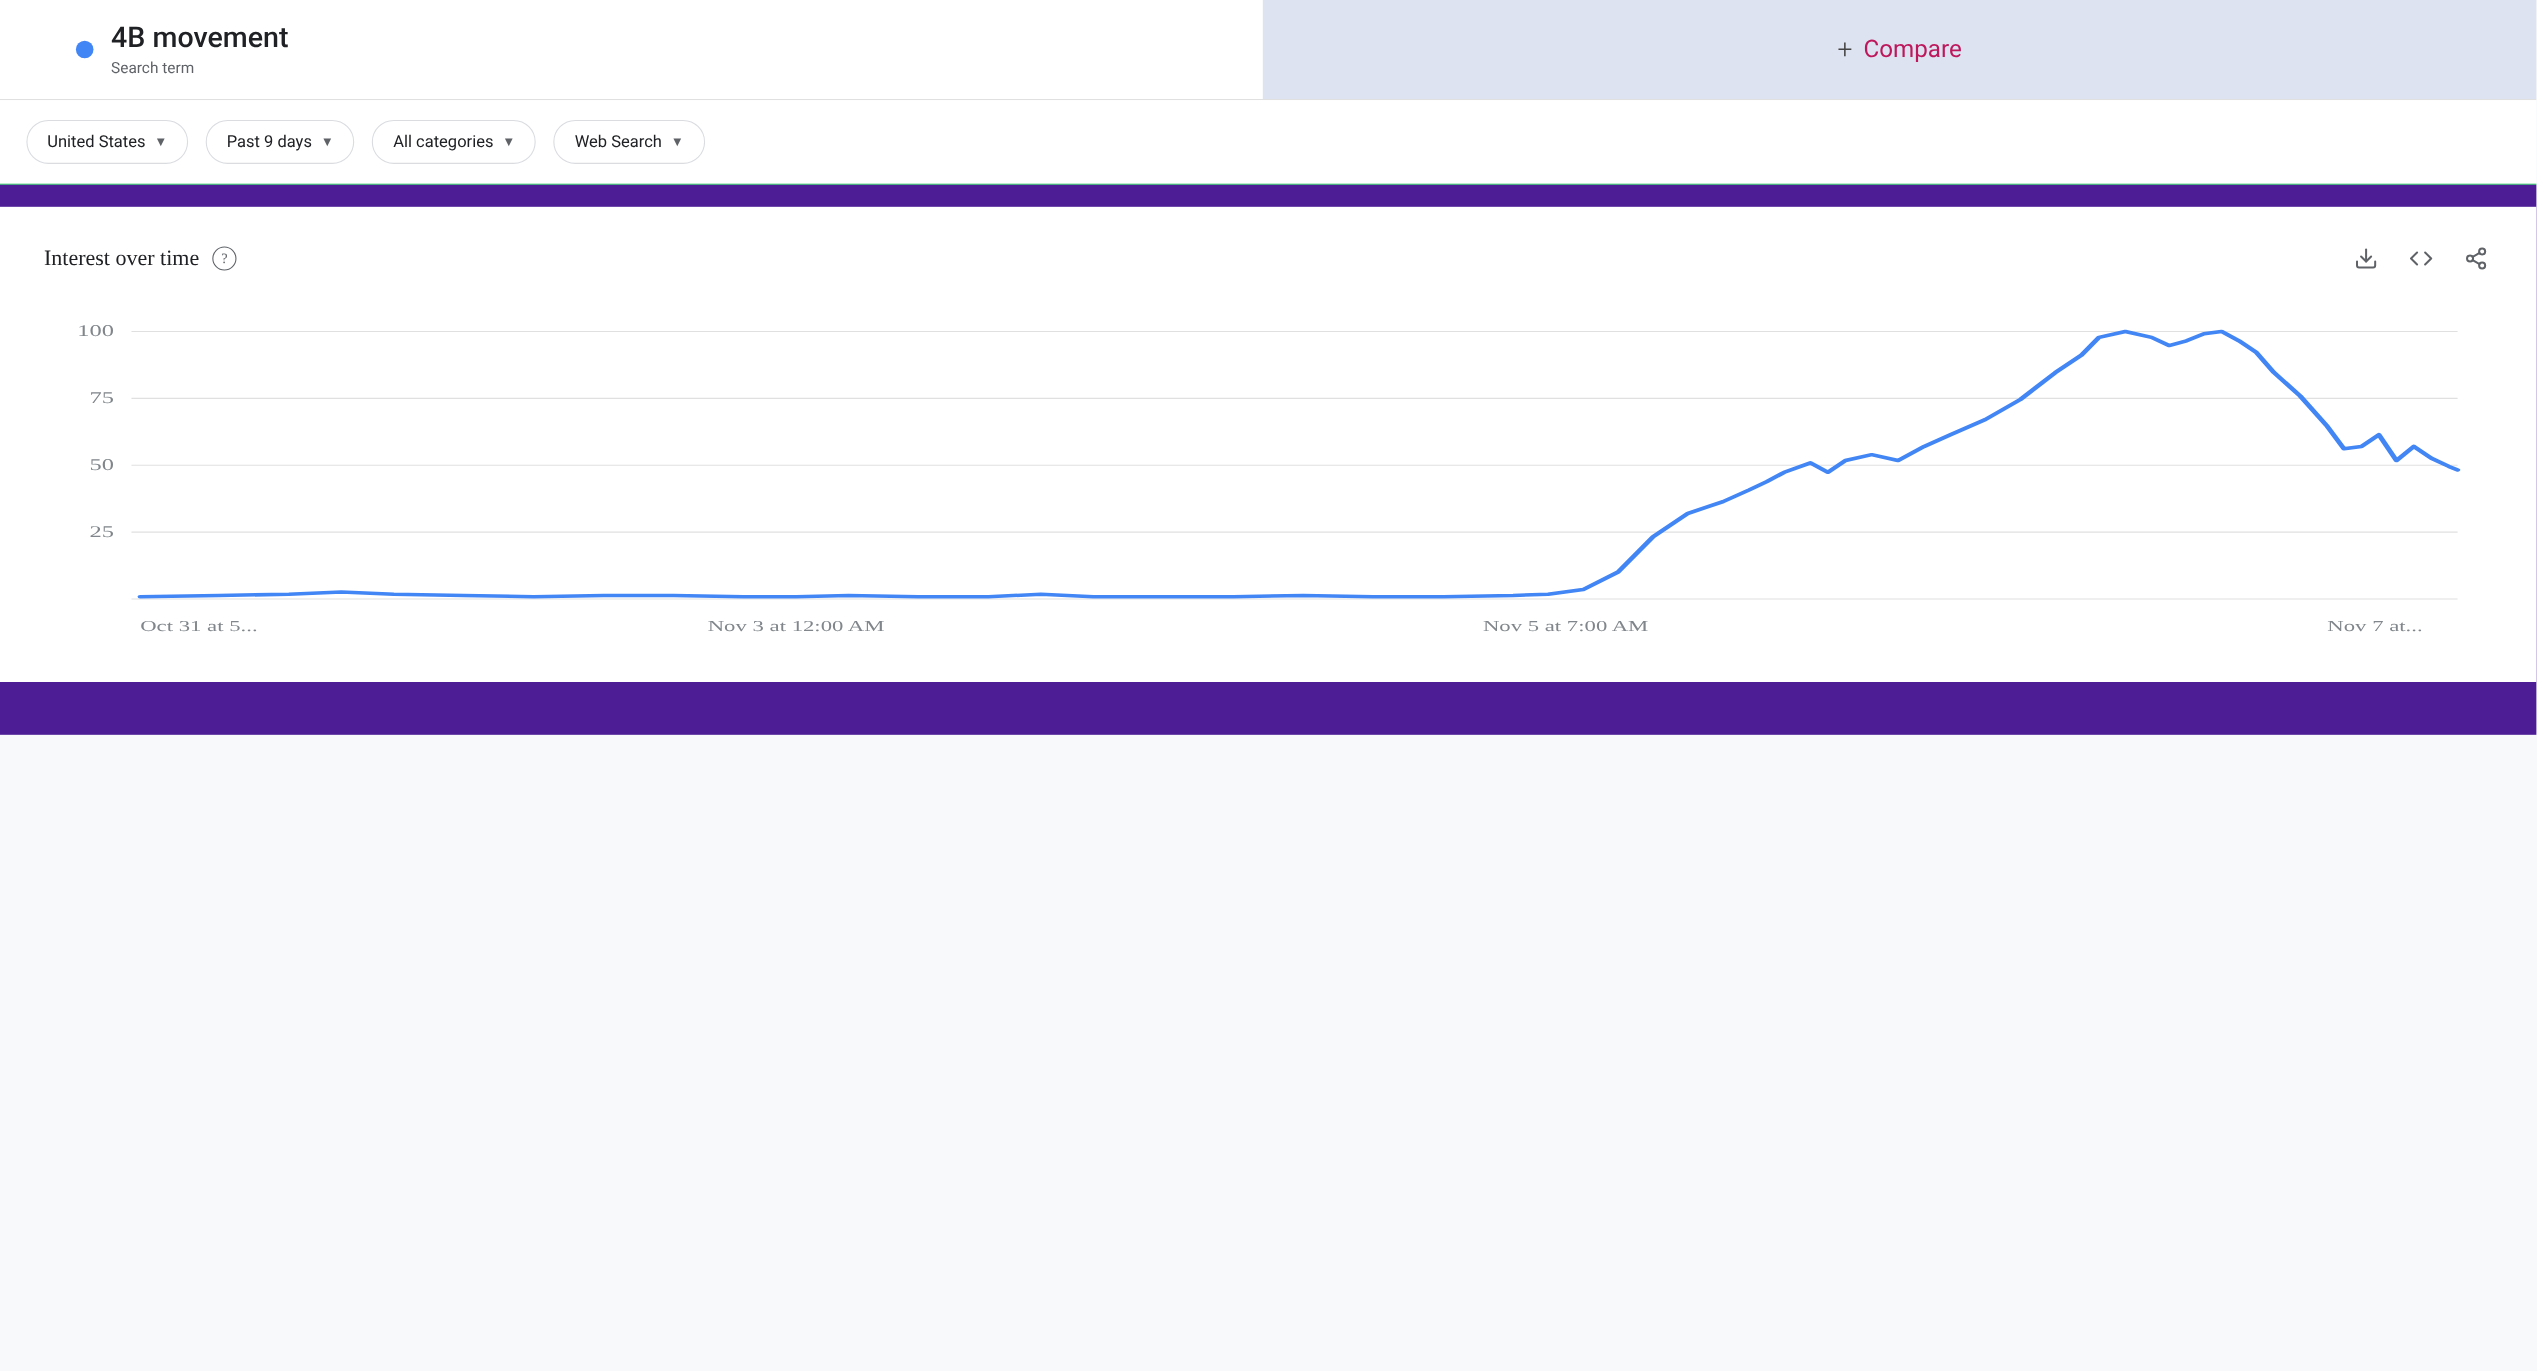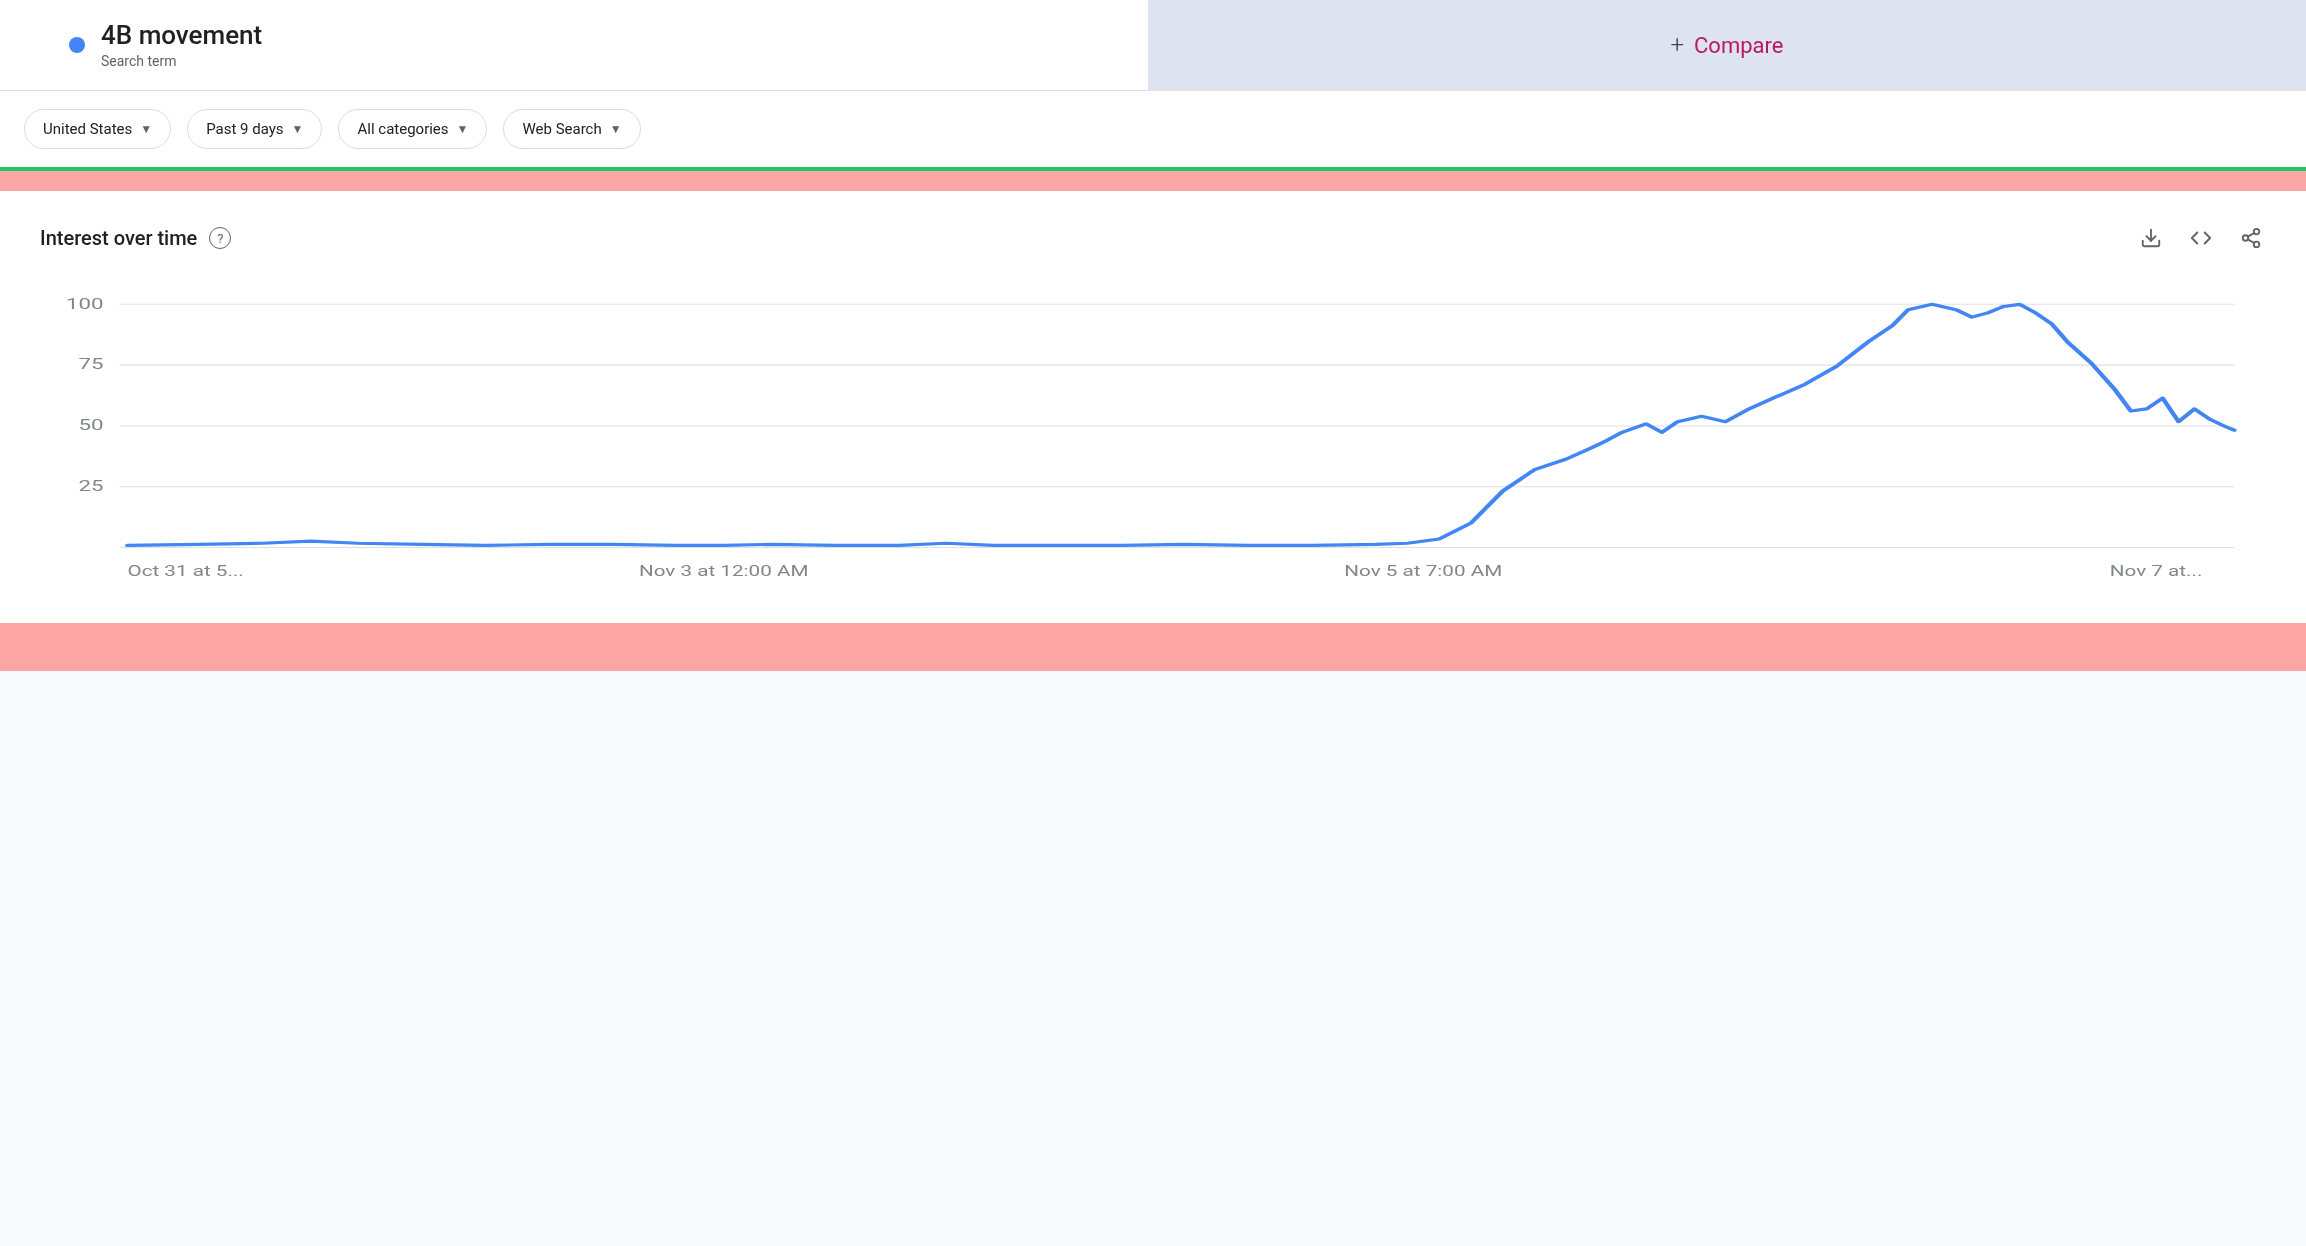--- a/index.html
+++ b/index.html
@@ -67,21 +67,21 @@
       color: #be185d;
       font-weight: 400;
     }
 
     .filters-bar {
       display: flex;
       align-items: center;
       gap: 16px;
       padding: 18px 24px;
       background: #fff;
-      border-bottom: 4px solid #22c55e;
+      border-bottom: 1px solid #22c55e;
     }
 
     .filter-dropdown {
       display: flex;
       align-items: center;
       gap: 8px;
       padding: 10px 18px;
       border: 1.5px solid #dadce0;
       border-radius: 24px;
       background: #fff;
@@ -89,23 +89,24 @@
       font-size: 15px;
       color: #202124;
     }
 
     .filter-dropdown .chevron {
       font-size: 12px;
       color: #5f6368;
     }
 
     .main-content {
-      background: #fca5a5;
+      background: #4c1d95;
       padding: 20px 0 0 0;
       min-height: 500px;
+      font-family: Liberation Serif, serif;
     }
 
     .chart-section {
       background: #fff;
       margin: 0 0;
       padding: 32px 40px 20px 40px;
     }
 
     .chart-header {
       display: flex;

